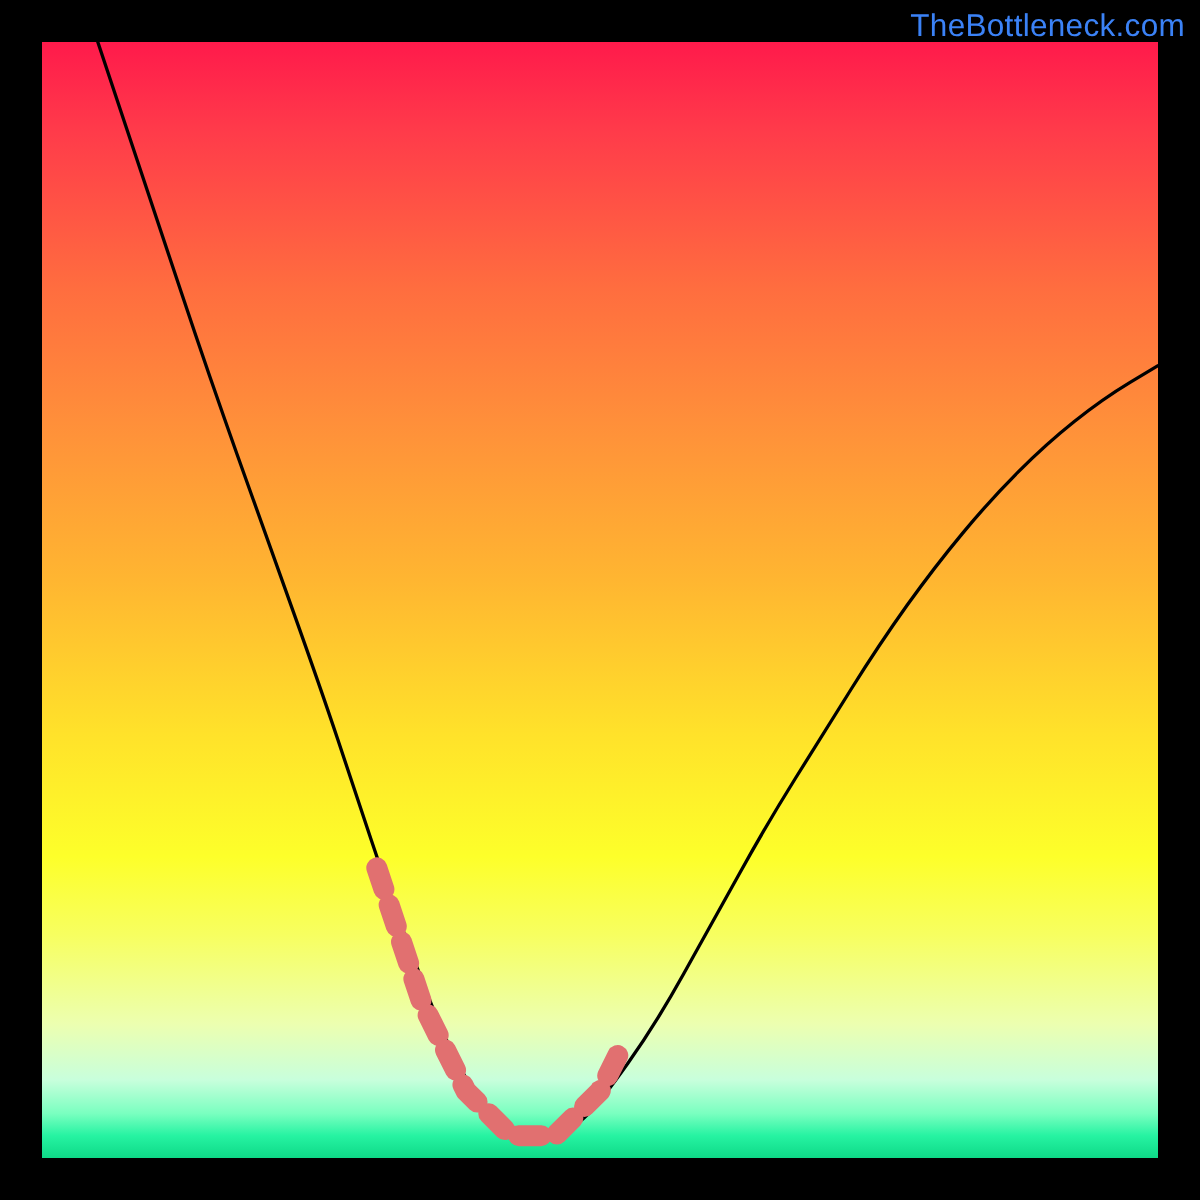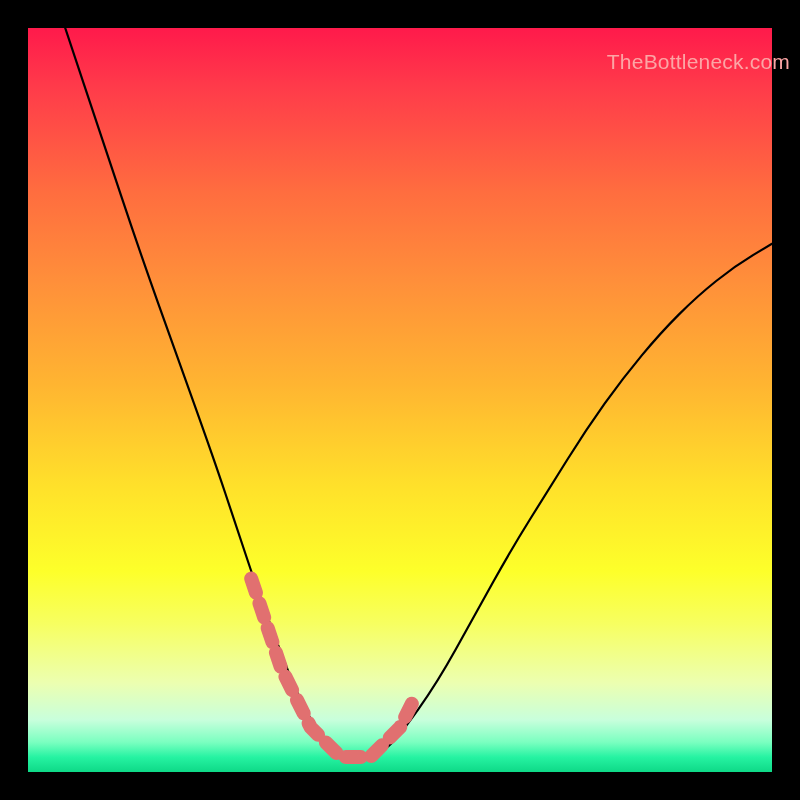--- a/index.html
+++ b/index.html
@@ -29,26 +29,25 @@
       #ecffb0 88%,
       #c8ffdc 93%,
       #7affc0 96%,
       #26f3a2 98%,
       #0ed987 100%);
   }
   .attribution {
     position: absolute;
     top: 6px;
     right: 10px;
-    color: #fca5a5;
+    color: #3b82f6;
     font-size: 21px;
     font-weight: 500;
     letter-spacing: 0.2px;
     z-index: 10;
-    margin-top: 44px;
   }
   svg.curve {
     position: absolute;
     left: 0;
     top: 0;
     width: 744px;
     height: 744px;
   }
 </style>
 </head>

